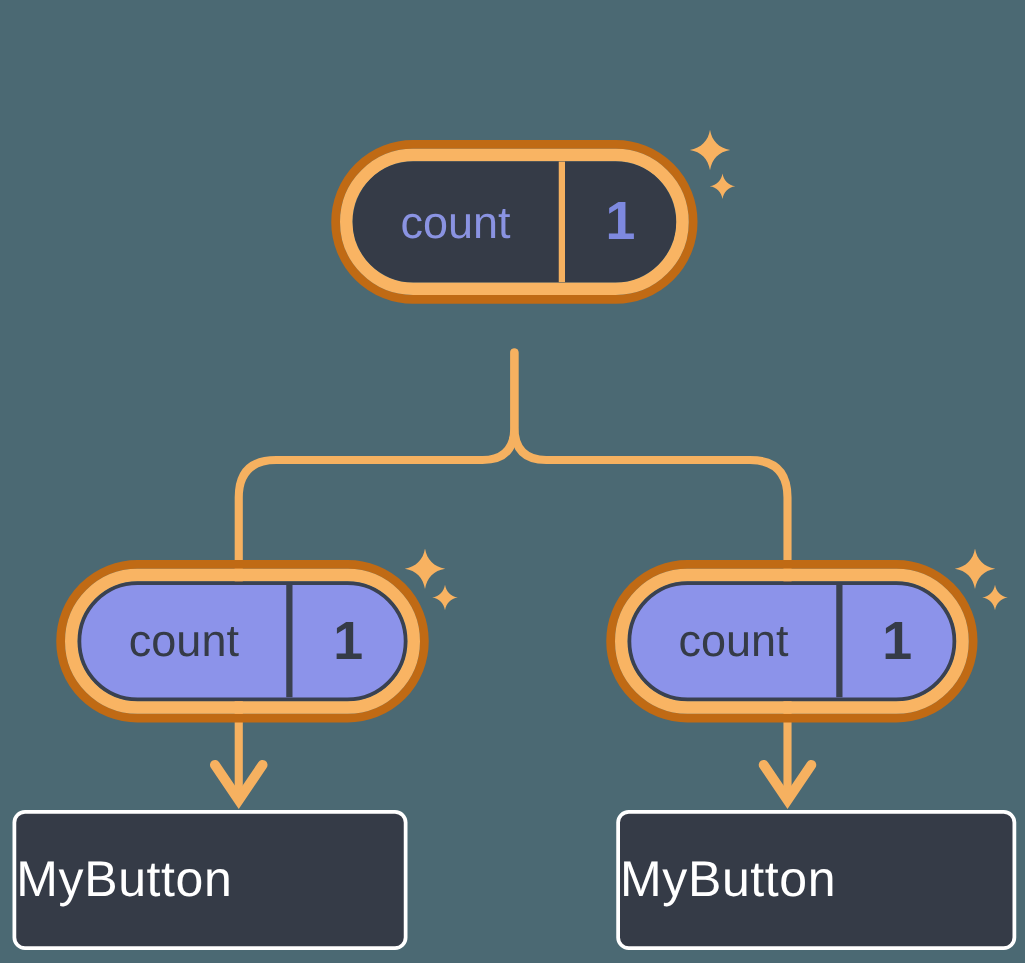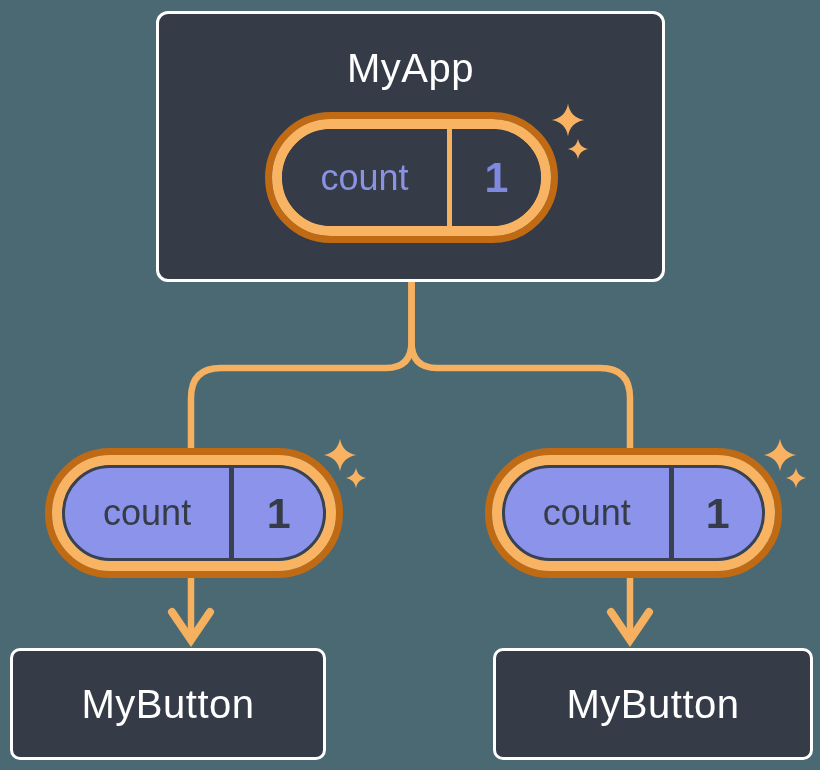--- a/index.html
+++ b/index.html
@@ -32,21 +32,21 @@
     font-weight:500;
     letter-spacing:0.5px;
     white-space:nowrap;
   }
   .node-root { left:156px; top:11px; width:509px; height:271px; }
   .node-root .card-title {
     position:absolute; top:32px; left:0; width:100%;
     text-align:center;
   }
   .node-button {
-    display:flex; align-items:center; justify-content:center;
+    display:flex; align-items:center; 
     border-radius:10px;
   }
   .node-button.left  { left:10px;  top:648px; width:316px; height:112px; }
   .node-button.right { left:493px; top:648px; width:320px; height:112px; }
 
   
   .pill { position:absolute; z-index:3; }
   .pill-state       { left:265px; top:112px; width:293px; height:131px; }
   .pill-props.left  { left:45px;  top:448px; width:298px; height:130px; }
   .pill-props.right { left:485px; top:448px; width:297px; height:130px; }
@@ -109,23 +109,20 @@
     <g fill="none" stroke="#F6B160" stroke-width="6.5" stroke-linecap="round">
       <path d="M411.5,282 L411.5,342 Q411.5,368 386,368 L221,368 Q191,368 191,398 L191,630"></path>
       <path d="M411.5,282 L411.5,342 Q411.5,368 437,368 L600,368 Q630,368 630,398 L630,630"></path>
     </g>
     <g fill="none" stroke="#F6B160" stroke-width="8" stroke-linecap="round" stroke-linejoin="miter">
       <path d="M172,612 L191,640 L210,612"></path>
       <path d="M611,612 L630,640 L649,612"></path>
     </g>
   </svg>
 
-  <div class="card node-root">
-    <div class="card-title">MyApp</div>
-  </div>
 
   <div class="pill pill-state">
     <div class="pill-outer">
       <div class="pill-inner">
         <div class="pill-body state">
           <span class="pill-label">count</span>
           <span class="pill-divider"></span>
           <span class="pill-value">1</span>
         </div>
       </div>

